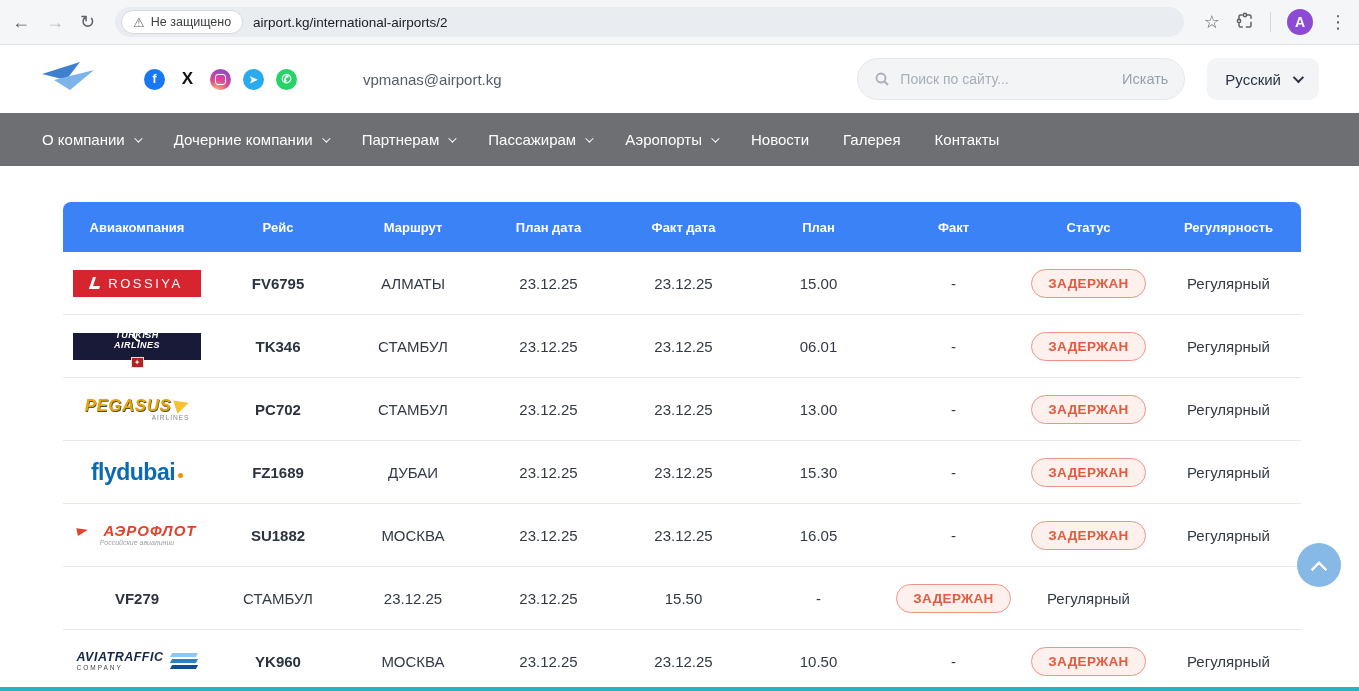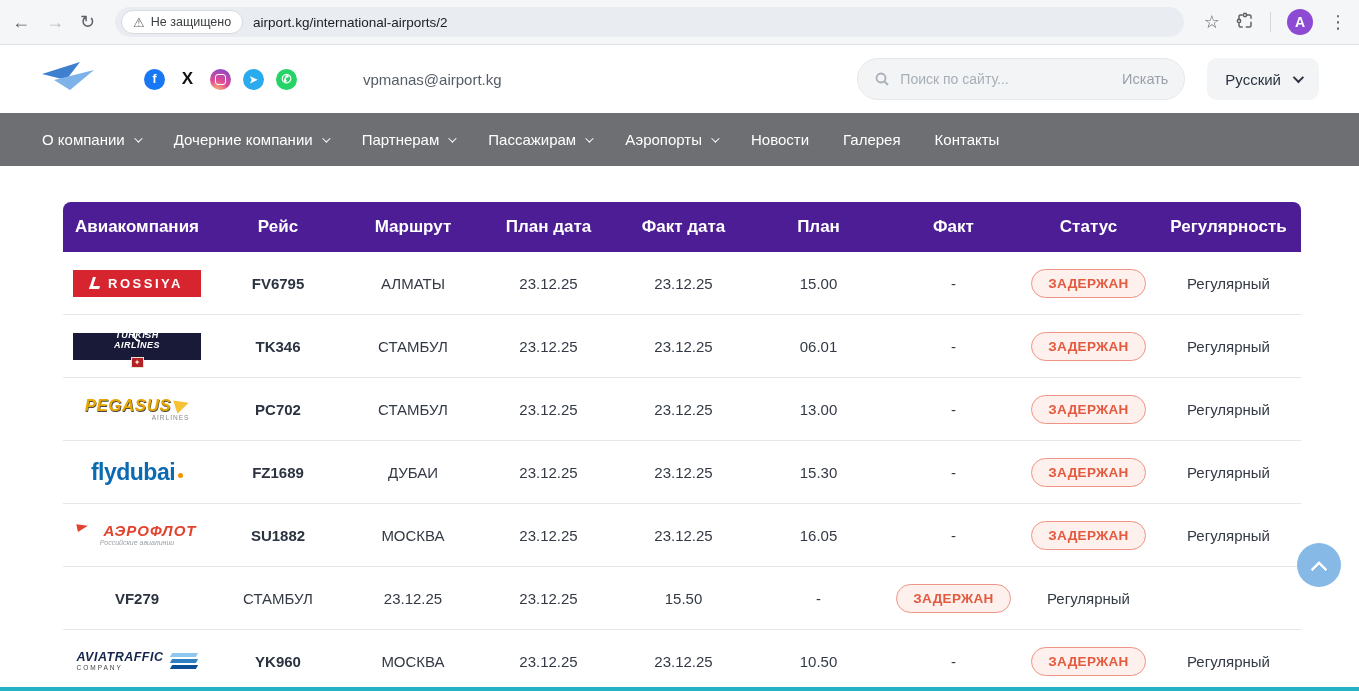--- a/index.html
+++ b/index.html
@@ -48,49 +48,49 @@
 
   
   .nav { position:absolute; top:113px; left:0; width:100%; height:53px; background:#6e6f72;
     display:flex; align-items:center; padding:0 42px; gap:34px; }
   .nav-item { color:#ffffff; font-size:15px; font-weight:500; display:flex; align-items:center; gap:9px; cursor:pointer; white-space:nowrap; }
   .nav-item .chev { width:6px; height:6px; border-width:1.6px; }
 
   
   .ftable { position:absolute; left:63px; top:202px; width:1238px; }
   .grid9 { display:grid; grid-template-columns:148px 134px 136px 135px 135px 135px 135px 135px 1fr; align-items:center; }
-  .thead { height:50px; background:#4c1d95; border-radius:8px 8px 0 0; color:#fff; font-size:17px; font-weight:600; text-align:center; }
+  .thead { height:50px; background:#3b82f6; border-radius:8px 8px 0 0; color:#fff; font-size:13px; font-weight:600; text-align:center; }
   .trow { height:63px; background:#fff; border-bottom:1px solid #e4e7ec; font-size:15px; color:#333a45; text-align:center; }
   .cell { text-align:center; }
   .cell-flight { font-weight:700; color:#2b3340; }
   .logo-cell { display:flex; align-items:center; justify-content:center; }
   .pill { display:inline-block; padding:6px 16px; border:1px solid #ef9484; color:#e35a3e; background:#fdf0ed;
     border-radius:17px; font-size:13.5px; font-weight:600; letter-spacing:0.3px; }
 
   
   .logo-rossiya { width:128px; height:27px; background:#d6252e; color:#fff; display:flex; align-items:center;
-    justify-content:center; gap:7px; font-size:13px; font-weight:700; letter-spacing:2.5px; }
+    justify-content:center; gap:7px; font-size:13px; font-weight:400; letter-spacing:2.5px; }
   .ros-mark { width:10px; height:12px; border-left:3px solid #fff; border-bottom:3px solid #fff; transform:skewX(-18deg); }
   .logo-turkish { width:128px; height:27px; background:#181a38; color:#fff; display:flex; align-items:center;
     justify-content:center; gap:7px;flex-direction:column; }
   .tk-circle { width:17px; height:17px; border-radius:50%; background:#e30613; position:relative; }
   .tk-circle::after { content:""; position:absolute; top:3.5px; left:4.5px; width:10px; height:10px;
     border-radius:50%; border:2px solid #fff; border-right-color:transparent; transform:rotate(45deg); }
   .tk-text { display:flex; flex-direction:column; line-height:1.05; font-size:9px; font-weight:800; font-style:italic; letter-spacing:0.5px; }
   .tk-flag { width:13px; height:13px; background:#b21f24; border:1px solid #e9e3cf; color:#f4e9c8; font-size:8px;
     display:flex; align-items:center; justify-content:center; }
   .logo-pegasus { display:flex; flex-direction:column; align-items:flex-start; line-height:1; }
   .peg-row { display:flex; align-items:center; gap:4px; }
   .peg-word { font-size:17px; font-weight:800; font-style:italic; color:#e8a700; text-shadow:0.6px 0.6px 0 #4a4a4a; letter-spacing:0.5px; }
   .peg-tail { width:0; height:0; border-left:14px solid #f6c233; border-top:7px solid transparent; border-bottom:7px solid transparent; transform:rotate(-18deg); }
   .peg-sub { align-self:flex-end; font-size:6.5px; color:#8a8a8a; letter-spacing:1px; margin-top:1px; }
   .logo-flydubai { font-size:23px; font-weight:600; color:#0a6ab2; letter-spacing:-0.5px; display:flex; align-items:center; }
   .fd-dot { width:5px; height:5px; border-radius:50%; background:#f29100; margin-left:3px; margin-top:6px; }
   .logo-aeroflot { display:flex; flex-direction:column; align-items:center; line-height:1.1; }
-  .af-row { display:flex; gap:15px; }
+  .af-row { display:flex; align-items:center; gap:15px; }
   .af-wing { width:0; height:0; border-left:11px solid #e2422e; border-top:4px solid transparent; border-bottom:4px solid transparent; transform:rotate(-12deg); }
   .af-word { font-size:15px; font-weight:700; font-style:italic; color:#e2422e; letter-spacing:1px; }
   .af-sub { font-size:7px; font-style:italic; color:#9aa0a6; }
   .logo-ajet { width:128px; height:34px; background:#0b93d6; color:#fff; display:flex; align-items:center;
     justify-content:center; font-size:20px; font-weight:800; font-style:italic; letter-spacing:0.5px; }
   .logo-aviatraffic { display:flex; align-items:center; gap:8px; }
   .avt-text { display:flex; flex-direction:column; align-items:flex-start; line-height:1.1; }
   .avt-word { font-size:12.5px; font-weight:800; font-style:italic; color:#15254d; letter-spacing:0.5px; }
   .avt-sub { font-size:6.5px; color:#444; letter-spacing:2px; }
   .avt-stripes { display:flex; flex-direction:column; gap:2px; }

